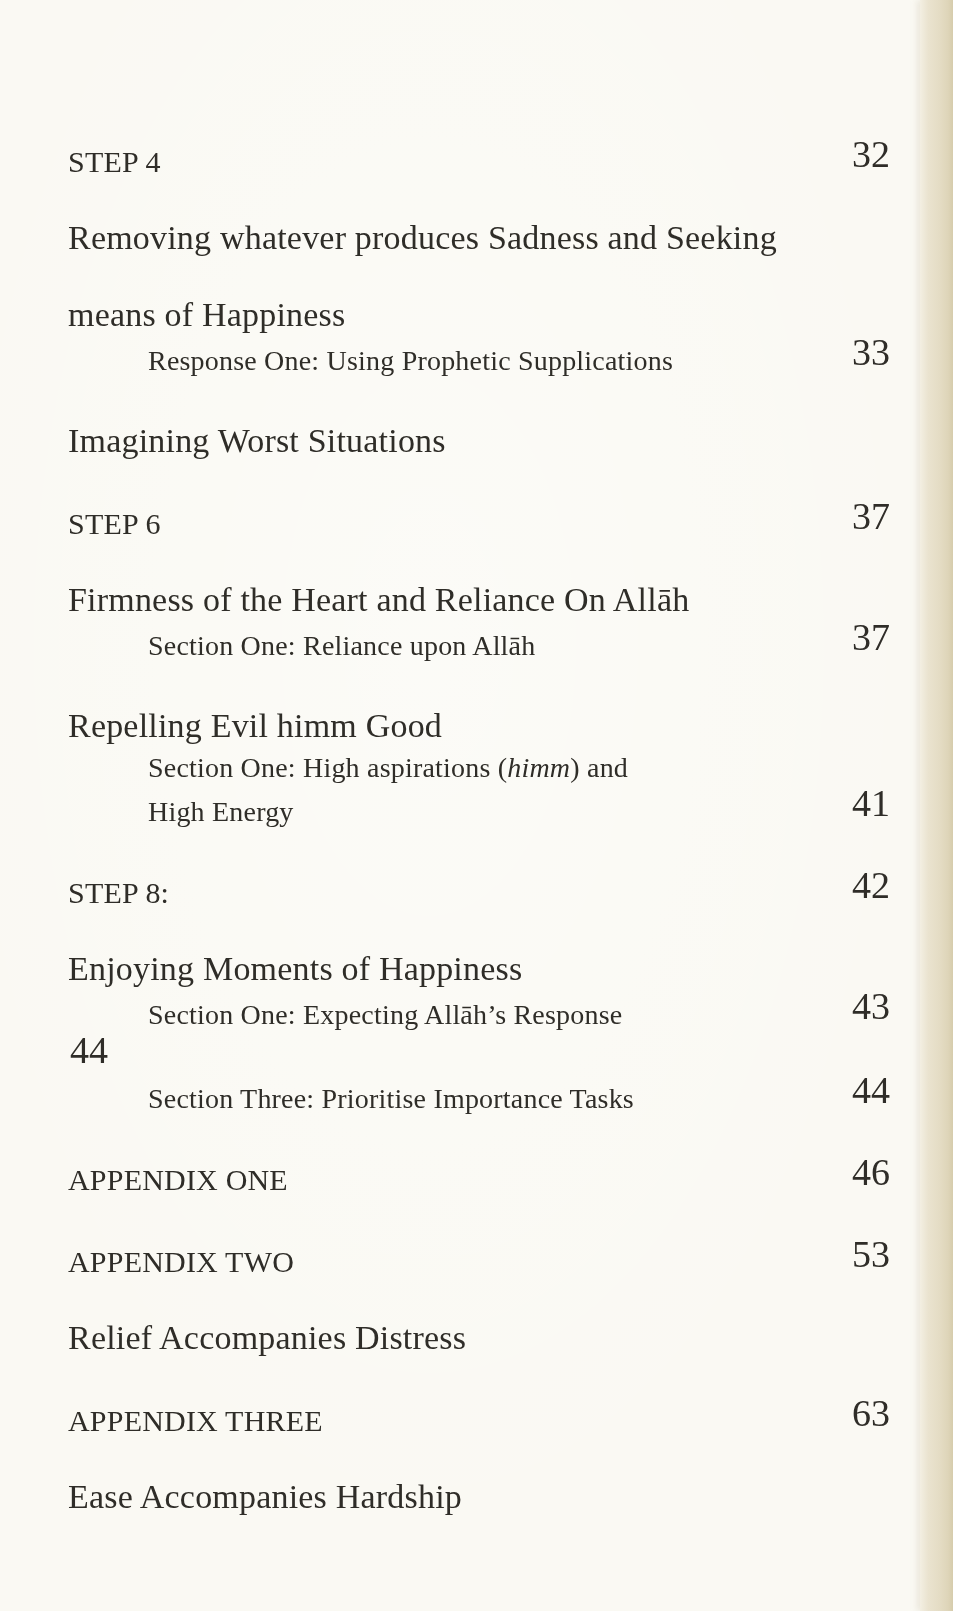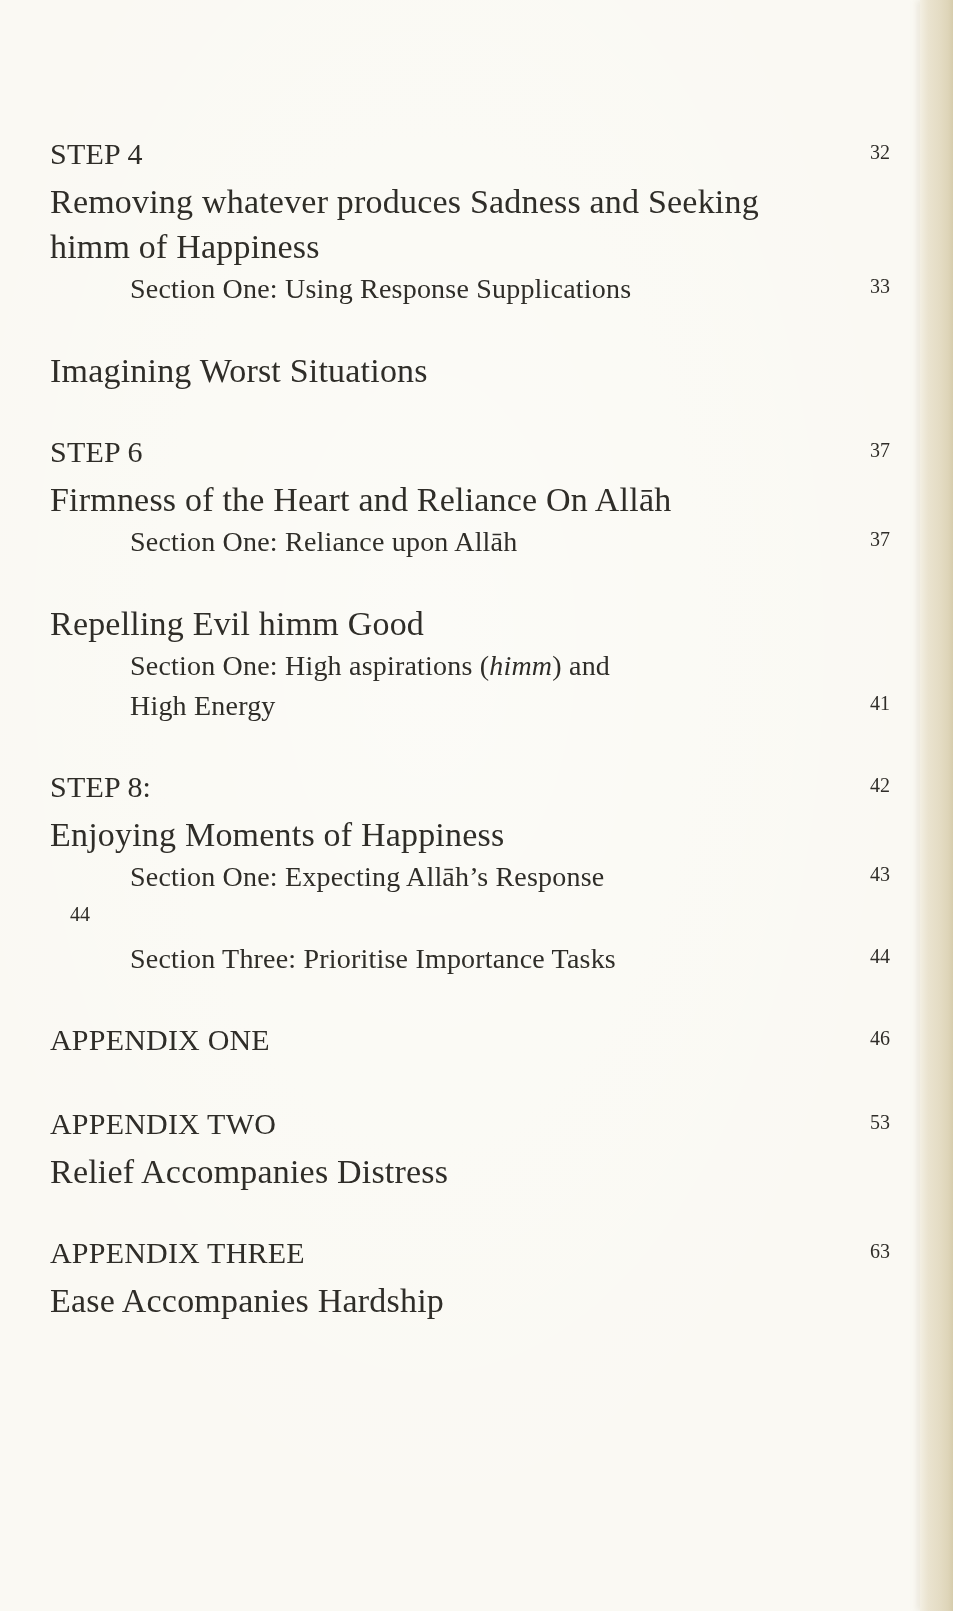--- a/index.html
+++ b/index.html
@@ -31,52 +31,53 @@
     background: linear-gradient(to right,
       #f3efe2 0%,
       #eae3cf 25%,
       #e4dcc4 60%,
       #ded5b9 85%,
       #d6ccac 100%);
     box-shadow: -3px 0 6px rgba(190,180,150,0.25);
   }
   .toc {
     position: absolute;
-    top: 4px;
+    top: 10px;
     left: 0;
     box-sizing: border-box;
     width: 890px;
-    padding: 128px 0 0 50px;
+    padding: 128px 0 0 68px;
   }
   .entry {
     margin-bottom: 37px;
   }
   .row {
     display: flex;
     justify-content: space-between;
     align-items: baseline;
   }
   .row .text {
     letter-spacing: 0.2px;
   }
   .row .page {
-    font-size: 20px;
+    font-size: 38px;
     line-height: inherit;
     transform: translateY(-5px);
     min-width: 40px;
     text-align: right;
   }
   .row.heading {
     line-height: 43px;
   }
   .row.heading .text {
     font-size: 30px;
   }
   .row.title {
     line-height: 45px;
+    margin-top: 32px;
   }
   .row.title .text {
     font-size: 34px;
   }
   .row.section {
     line-height: 40px;
   }
   .row.section .text {
     font-size: 28px;
     margin-left: 80px;
@@ -93,25 +94,25 @@
       <div class="entry">
         <div class="row heading">
           <span class="text"><span>STEP 4</span></span>
           <span class="page">32</span>
         </div>
         <div class="row title">
           <span class="text"><span>Removing whatever produces Sadness and Seeking</span></span>
           <span class="page"></span>
         </div>
         <div class="row title">
-          <span class="text"><span>himm of Happiness</span></span>
+          <span class="text"><span>means of Happiness</span></span>
           <span class="page"></span>
         </div>
         <div class="row section">
-          <span class="text"><span>Section One: Using Response Supplications</span></span>
+          <span class="text"><span>Response One: Using Prophetic Supplications</span></span>
           <span class="page">33</span>
         </div>
       </div>
       <div class="entry">
         <div class="row title">
           <span class="text"><span>Imagining Worst Situations</span></span>
           <span class="page"></span>
         </div>
       </div>
       <div class="entry">

